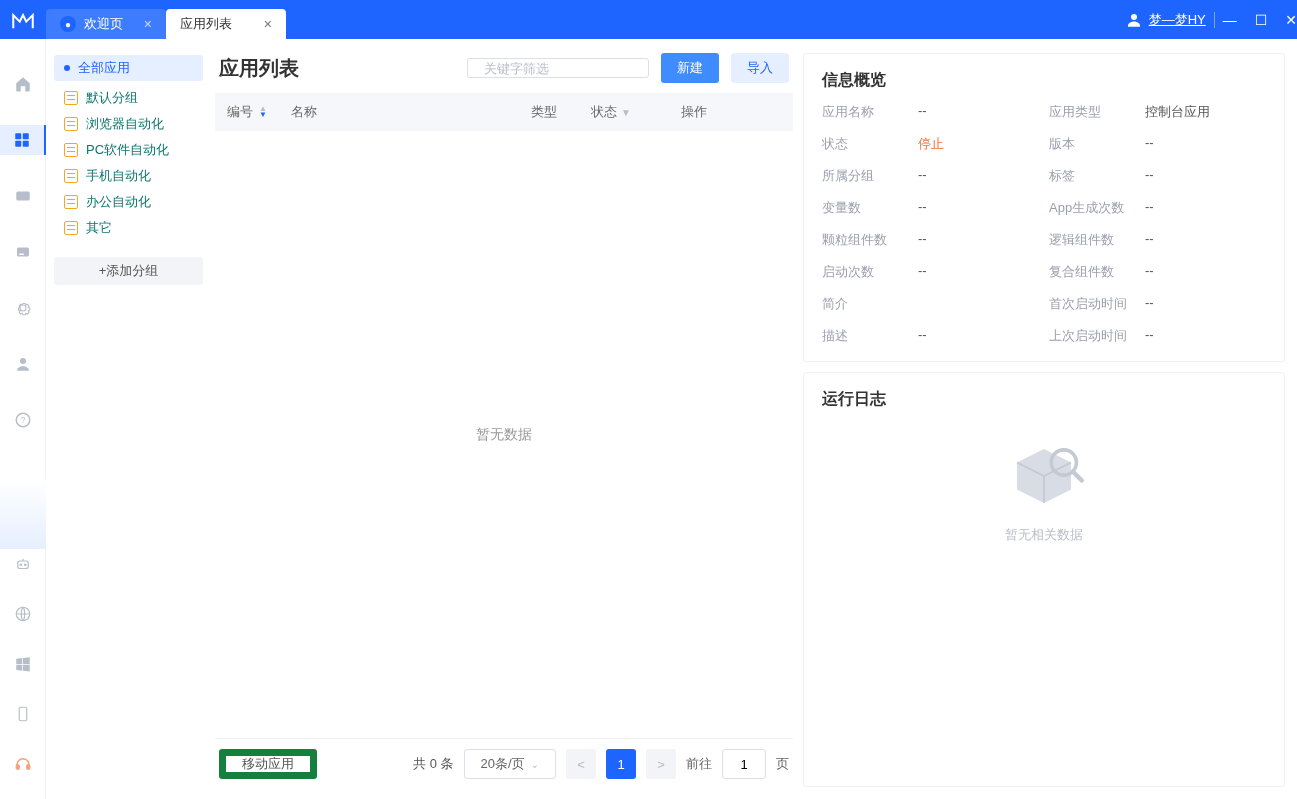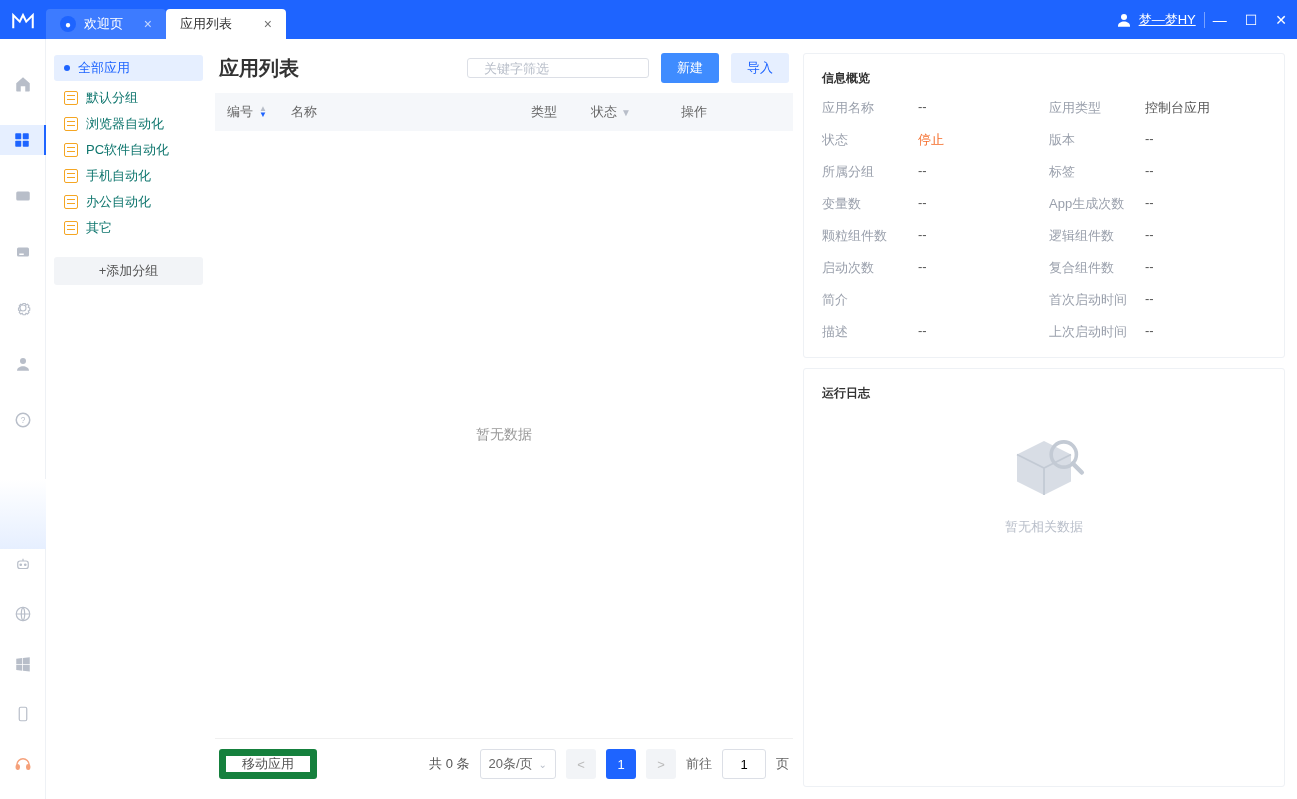--- a/index.html
+++ b/index.html
@@ -8,21 +8,21 @@
 
 .titlebar { height: 39px; background: #1e64ff; display: flex; align-items: stretch; color: #fff; }
 .logo { width: 46px; display: flex; align-items: center; justify-content: center; }
 .logo svg { width: 26px; height: 26px; }
 .tabs { display: flex; align-items: flex-end; }
 .tab { height: 30px; margin-top: 9px; padding: 0 14px; display: flex; align-items: center; gap: 8px; font-size: 13px; border-radius: 4px 4px 0 0; min-width: 120px; position: relative; cursor: pointer; }
 .tab.welcome { background: #3d7bff; color: #fff; }
 .tab.active { background: #fff; color: #333; }
 .tab .tab-icon { width: 16px; height: 16px; border-radius: 50%; background: #1e64ff; display: flex; align-items: center; justify-content: center; font-size: 10px; color: #fff; }
 .tab .close { margin-left: auto; font-size: 14px; opacity: .7; }
-.titlebar-right { margin-left: auto; display: flex; align-items: center; gap: 8px; padding-right: 10px; }
+.titlebar-right { margin-left: auto; display: flex; align-items: center; gap: 8px; padding-right: 0; }
 .user { display: flex; align-items: center; gap: 6px; font-size: 13px; text-decoration: underline; }
 .divider-v { width: 1px; height: 16px; background: rgba(255,255,255,.4); }
 .win-controls { display: flex; gap: 18px; font-size: 14px; }
 .win-btn { cursor: pointer; }
 
 
 .layout { display: flex; height: calc(100% - 39px); }
 
 
 .rail { width: 46px; background: #fff; border-right: 1px solid #eef1f5; display: flex; flex-direction: column; align-items: center; padding-top: 30px; gap: 26px; position: relative; }
@@ -63,29 +63,29 @@
 .sort-arrows .up{ color:#b8bec9;}
 .sort-arrows .down{ color:#1e64ff;}
 .caret-down{ font-size:10px; color:#b8bec9;}
 
 .tbody { flex: 1; display: flex; align-items: center; justify-content: center; color: #999; font-size: 14px; }
 
 .center-footer { display: flex; align-items: center; padding: 10px 4px; gap: 12px; border-top:1px solid #f0f0f0;}
 .btn-outline { background: #fff; border: 7px solid #15803d; color: #555; }
 .pager { margin-left: auto; display: flex; align-items: center; gap: 10px; font-size: 13px; color: #666; }
 .pager .total{ color:#555;}
-.select-box { height: 30px; border: 1px solid #dcdfe6; border-radius: 3px; padding: 0 8px; display: flex; align-items: center; gap: 6px; cursor: pointer; background:#fff;}
+.select-box { height: 30px; border: 1px solid #dcdfe6; border-radius: 3px; padding: 0 16px; display: flex; align-items: center; gap: 6px; cursor: pointer; background:#fff;}
 .page-btn { width: 30px; height: 30px; display: flex; align-items: center; justify-content: center; background: #f2f4f7; color: #bbb; border-radius: 3px; cursor: pointer; }
 .page-btn.current { background: #1e64ff; color: #fff; }
 .page-input { width: 44px; height: 30px; border: 1px solid #dcdfe6; border-radius: 3px; text-align: center; font-size:13px;}
 
 
 .right { width: 494px; padding: 14px 12px 12px 0; display: flex; flex-direction: column; gap: 10px; }
 .card { border: 1px solid #eef1f5; border-radius: 3px; padding: 16px 18px; }
-.card-title { font-size: 12px; font-weight: 600; margin-bottom: 12px; }
+.card-title { font-size: 16px; font-weight: 600; margin-bottom: 12px; }
 .info-grid { display: grid; grid-template-columns: 1fr 1fr; row-gap: 14px; column-gap: 10px; font-size: 13px; }
 .info-row { display: flex; }
 .info-label { width: 96px; color: #9aa0ac; flex-shrink:0;}
 .info-value { color: #555; }
 .info-value.stop { color: #f56c29; }
 .log-card { flex: 1; display: flex; flex-direction: column; }
 .empty { flex: 1; display: flex; flex-direction: column; align-items: center; gap: 14px; color: #b8bec9; font-size: 13px; }
 .empty svg { width: 90px; height: 90px; }
 </style>
 </head>

